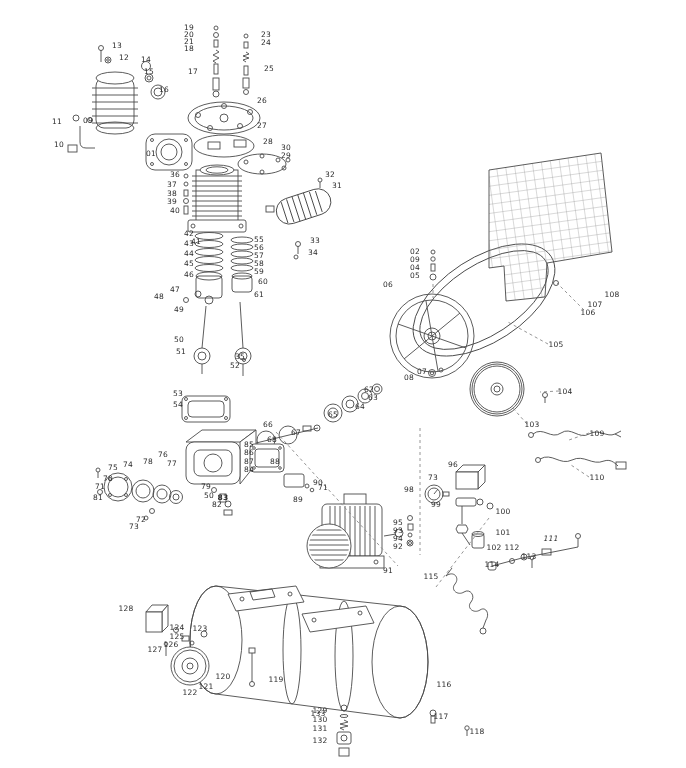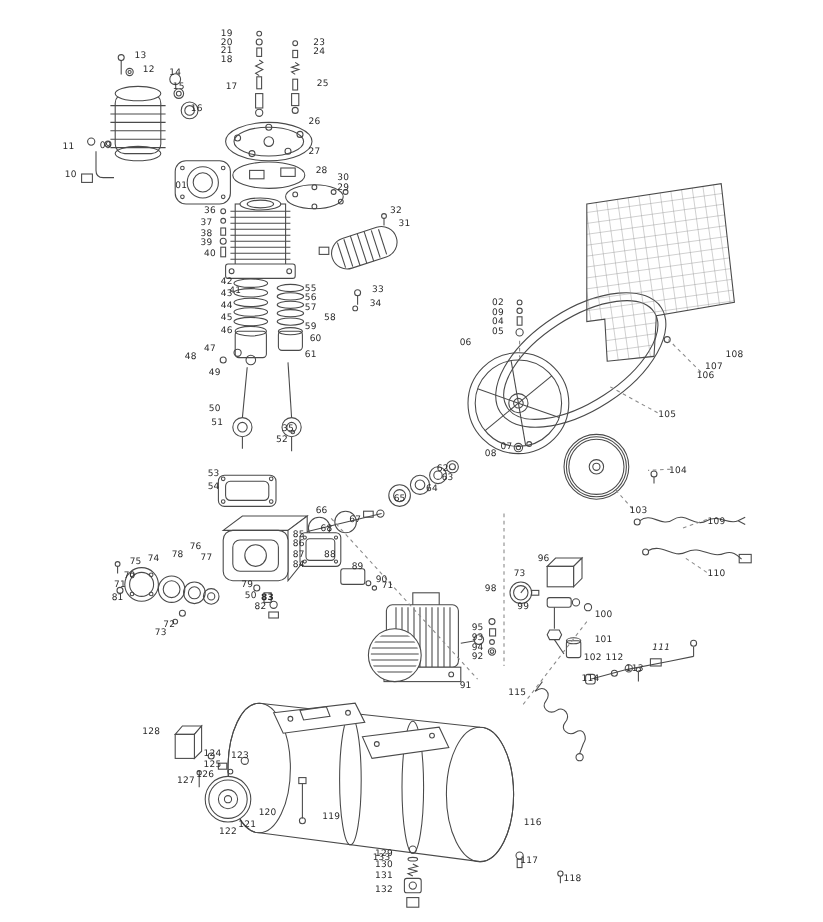--- a/index.html
+++ b/index.html
@@ -475,21 +475,21 @@
       <span class="callout" style="left: 313px; top: 253px; color: rgb(43, 43, 43);">34</span>
       <span class="callout" style="left: 168px; top: 242px; color: rgb(43, 43, 43); margin-left: 28px;">41</span>
       <span class="callout" style="left: 189px; top: 234px; color: rgb(43, 43, 43);">42</span>
       <span class="callout" style="left: 189px; top: 244px; color: rgb(43, 43, 43);">43</span>
       <span class="callout" style="left: 189px; top: 254px; color: rgb(43, 43, 43);">44</span>
       <span class="callout" style="left: 189px; top: 264px; color: rgb(43, 43, 43);">45</span>
       <span class="callout" style="left: 189px; top: 275px; color: rgb(43, 43, 43);">46</span>
       <span class="callout" style="left: 259px; top: 240px; color: rgb(43, 43, 43);">55</span>
       <span class="callout" style="left: 259px; top: 248px; color: rgb(43, 43, 43);">56</span>
       <span class="callout" style="left: 259px; top: 256px; color: rgb(43, 43, 43);">57</span>
-      <span class="callout" style="left: 275px; top: 264px; color: rgb(43, 43, 43);">58</span>
+      <span class="callout" style="left: 259px; top: 264px; color: rgb(43, 43, 43);">58</span>
       <span class="callout" style="left: 259px; top: 272px; color: rgb(43, 43, 43);">59</span>
       <span class="callout" style="left: 263px; top: 282px; color: rgb(43, 43, 43);">60</span>
       <span class="callout" style="left: 259px; top: 295px; color: rgb(43, 43, 43);">61</span>
       <span class="callout" style="left: 175px; top: 290px; color: rgb(43, 43, 43);">47</span>
       <span class="callout" style="left: 159px; top: 297px; color: rgb(43, 43, 43);">48</span>
       <span class="callout" style="left: 179px; top: 310px; color: rgb(43, 43, 43);">49</span>
       <span class="callout" style="left: 179px; top: 340px; color: rgb(43, 43, 43);">50</span>
       <span class="callout" style="left: 181px; top: 352px; color: rgb(43, 43, 43);">51</span>
       <span class="callout" style="left: 240px; top: 357px; color: rgb(43, 43, 43);">35</span>
       <span class="callout" style="left: 235px; top: 366px; color: rgb(43, 43, 43);">52</span>
@@ -500,21 +500,21 @@
       <span class="callout" style="left: 360px; top: 407px; color: rgb(43, 43, 43);">64</span>
       <span class="callout" style="left: 333px; top: 415px; color: rgb(43, 43, 43);">65</span>
       <span class="callout" style="left: 268px; top: 425px; color: rgb(43, 43, 43);">66</span>
       <span class="callout" style="left: 296px; top: 433px; color: rgb(43, 43, 43);">67</span>
       <span class="callout" style="left: 272px; top: 440px; color: rgb(43, 43, 43);">68</span>
       <span class="callout" style="left: 249px; top: 445px; color: rgb(43, 43, 43);">85</span>
       <span class="callout" style="left: 249px; top: 453px; color: rgb(43, 43, 43);">86</span>
       <span class="callout" style="left: 249px; top: 462px; color: rgb(43, 43, 43);">87</span>
       <span class="callout" style="left: 275px; top: 462px; color: rgb(43, 43, 43);">88</span>
       <span class="callout" style="left: 249px; top: 470px; color: rgb(43, 43, 43);">84</span>
-      <span class="callout" style="left: 298px; top: 472px; color: rgb(43, 43, 43);">89</span>
+      <span class="callout" style="left: 298px; top: 500px; color: rgb(43, 43, 43);">89</span>
       <span class="callout" style="left: 318px; top: 483px; color: rgb(43, 43, 43);">90</span>
       <span class="callout" style="left: 323px; top: 488px; color: rgb(43, 43, 43);">71</span>
       <span class="callout" style="left: 163px; top: 455px; color: rgb(43, 43, 43);">76</span>
       <span class="callout" style="left: 172px; top: 464px; color: rgb(43, 43, 43);">77</span>
       <span class="callout" style="left: 148px; top: 462px; color: rgb(43, 43, 43);">78</span>
       <span class="callout" style="left: 128px; top: 465px; color: rgb(43, 43, 43);">74</span>
       <span class="callout" style="left: 113px; top: 468px; color: rgb(43, 43, 43);">75</span>
       <span class="callout" style="left: 108px; top: 479px; color: rgb(43, 43, 43);">70</span>
       <span class="callout" style="left: 100px; top: 487px; color: rgb(43, 43, 43);">71</span>
       <span class="callout" style="left: 206px; top: 487px; color: rgb(43, 43, 43);">79</span>

